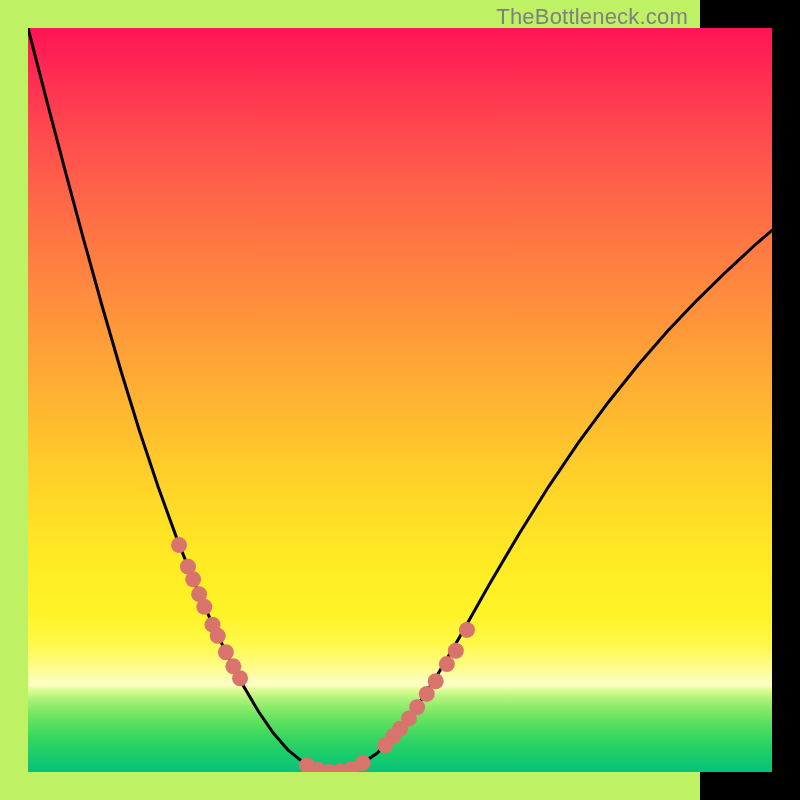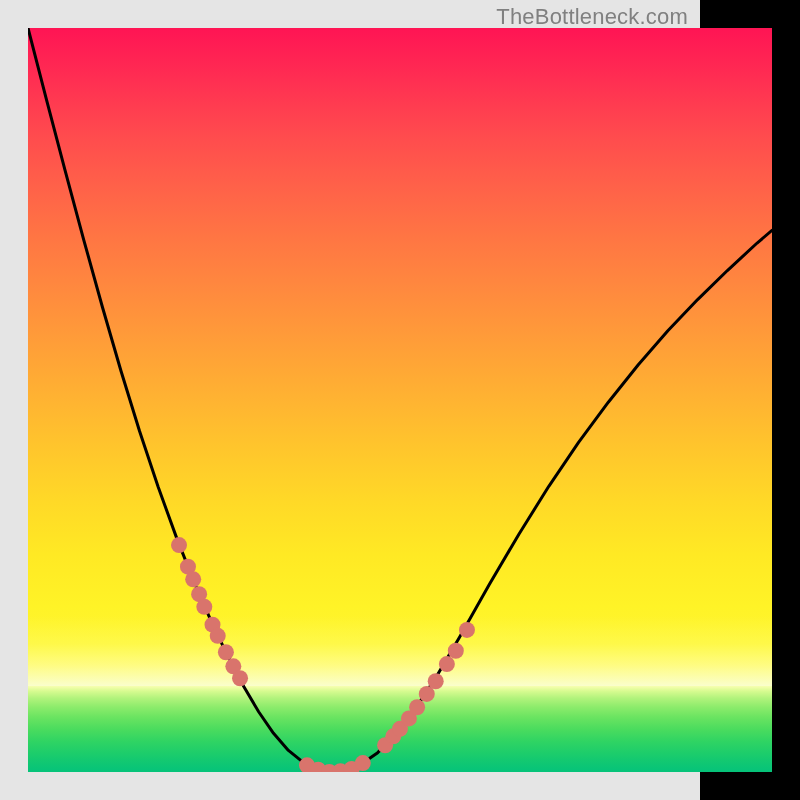--- a/index.html
+++ b/index.html
@@ -9,21 +9,21 @@
     height: 800px;
     background: #000;
     overflow: hidden;
   }
   .frame {
     position: absolute;
     left: 0;
     top: 0;
     width: 700px;
     height: 800px;
-    background: #e5e5e5;
+    background: #bef264;
   }
   .plot {
     position: absolute;
     left: 28px;
     top: 28px;
     width: 744px;
     height: 744px;
     overflow: hidden;
   }
   .bg {

